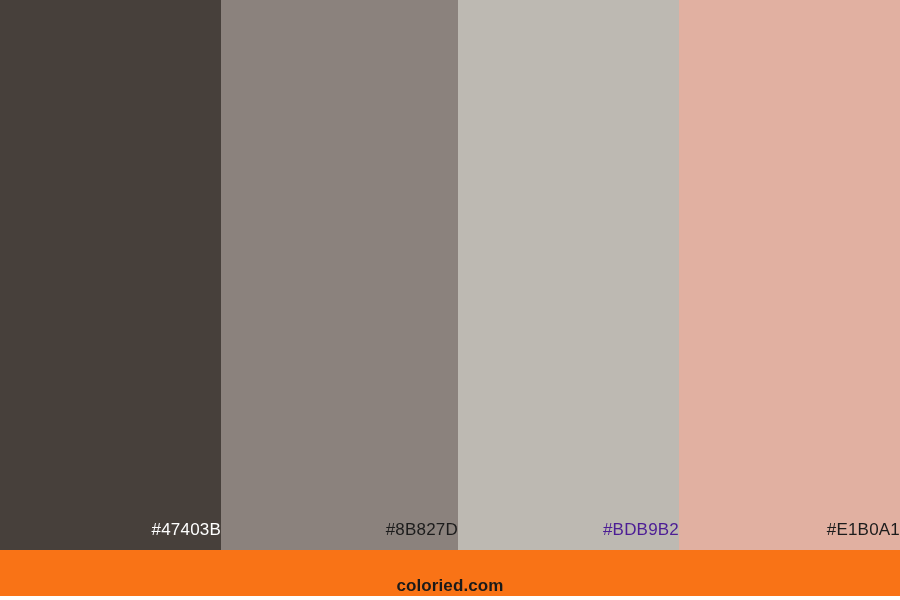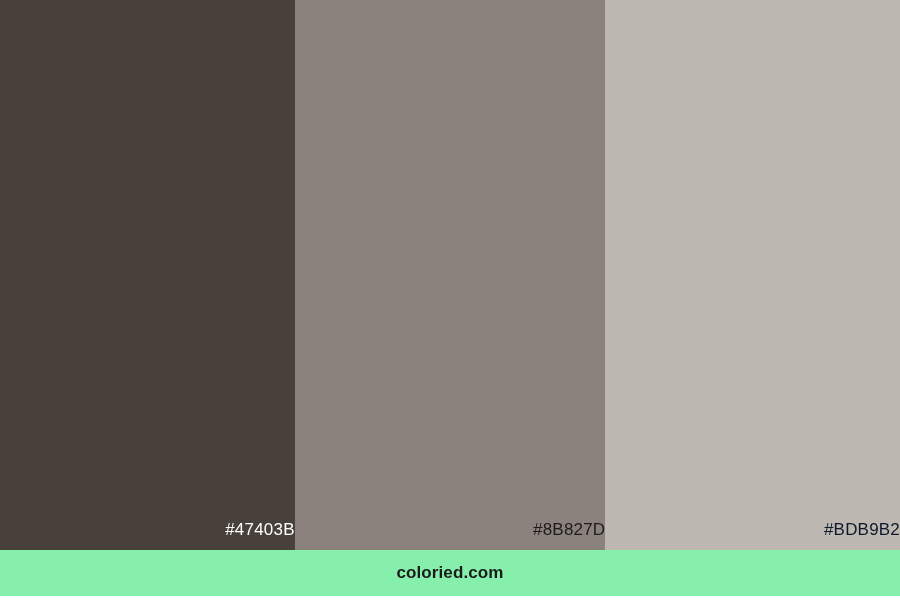--- a/index.html
+++ b/index.html
@@ -40,23 +40,23 @@
     text-align: right;
     font-family: "Liberation Sans", sans-serif;
     font-size: 17px;
     line-height: 22px;
     letter-spacing: 0.2px;
     white-space: nowrap;
   }
   .footer {
     width: 900px;
     height: 46px;
-    background: #86efac;
+    background: #f97316;
     display: flex;
-    align-items: center;
+    align-items: flex-end;
     justify-content: center;
   }
   .watermark {
     font-family: "Liberation Sans", sans-serif;
     font-size: 17px;
     font-weight: bold;
     color: #1a1a1a;
     letter-spacing: 0.1px;
   }
 </style>
@@ -69,24 +69,27 @@
 
     <div class="swatch" style="background-color: rgb(71, 64, 59);">
       <span class="swatch-label" style="color: rgb(255, 255, 255);">#47403B</span>
     </div>
 
     <div class="swatch" style="background-color: rgb(139, 130, 125); padding-left: 16px;">
       <span class="swatch-label" style="color: rgb(28, 28, 28);">#8B827D</span>
     </div>
 
     <div class="swatch" style="background-color: rgb(189, 185, 178);">
-      <span class="swatch-label" style="color: #0f172a;">#BDB9B2</span>
+      <span class="swatch-label" style="color: #4c1d95;">#BDB9B2</span>
     </div>
 
 
+    <div class="swatch" style="background-color: rgb(225, 176, 161);">
+      <span class="swatch-label" style="color: rgb(28, 28, 28);">#E1B0A1</span>
+    </div>
 
   </div>
 
   <div class="footer">
     <span class="watermark">coloried.com</span>
   </div>
 
 </div>
 
 </body></html>

